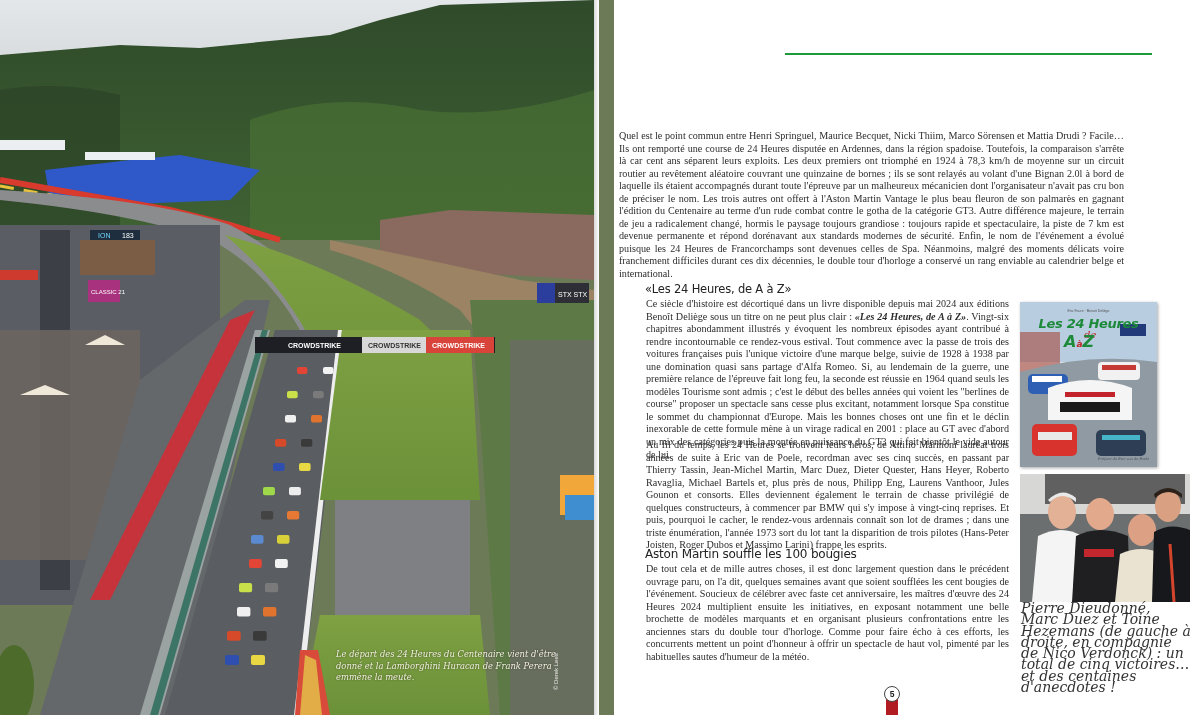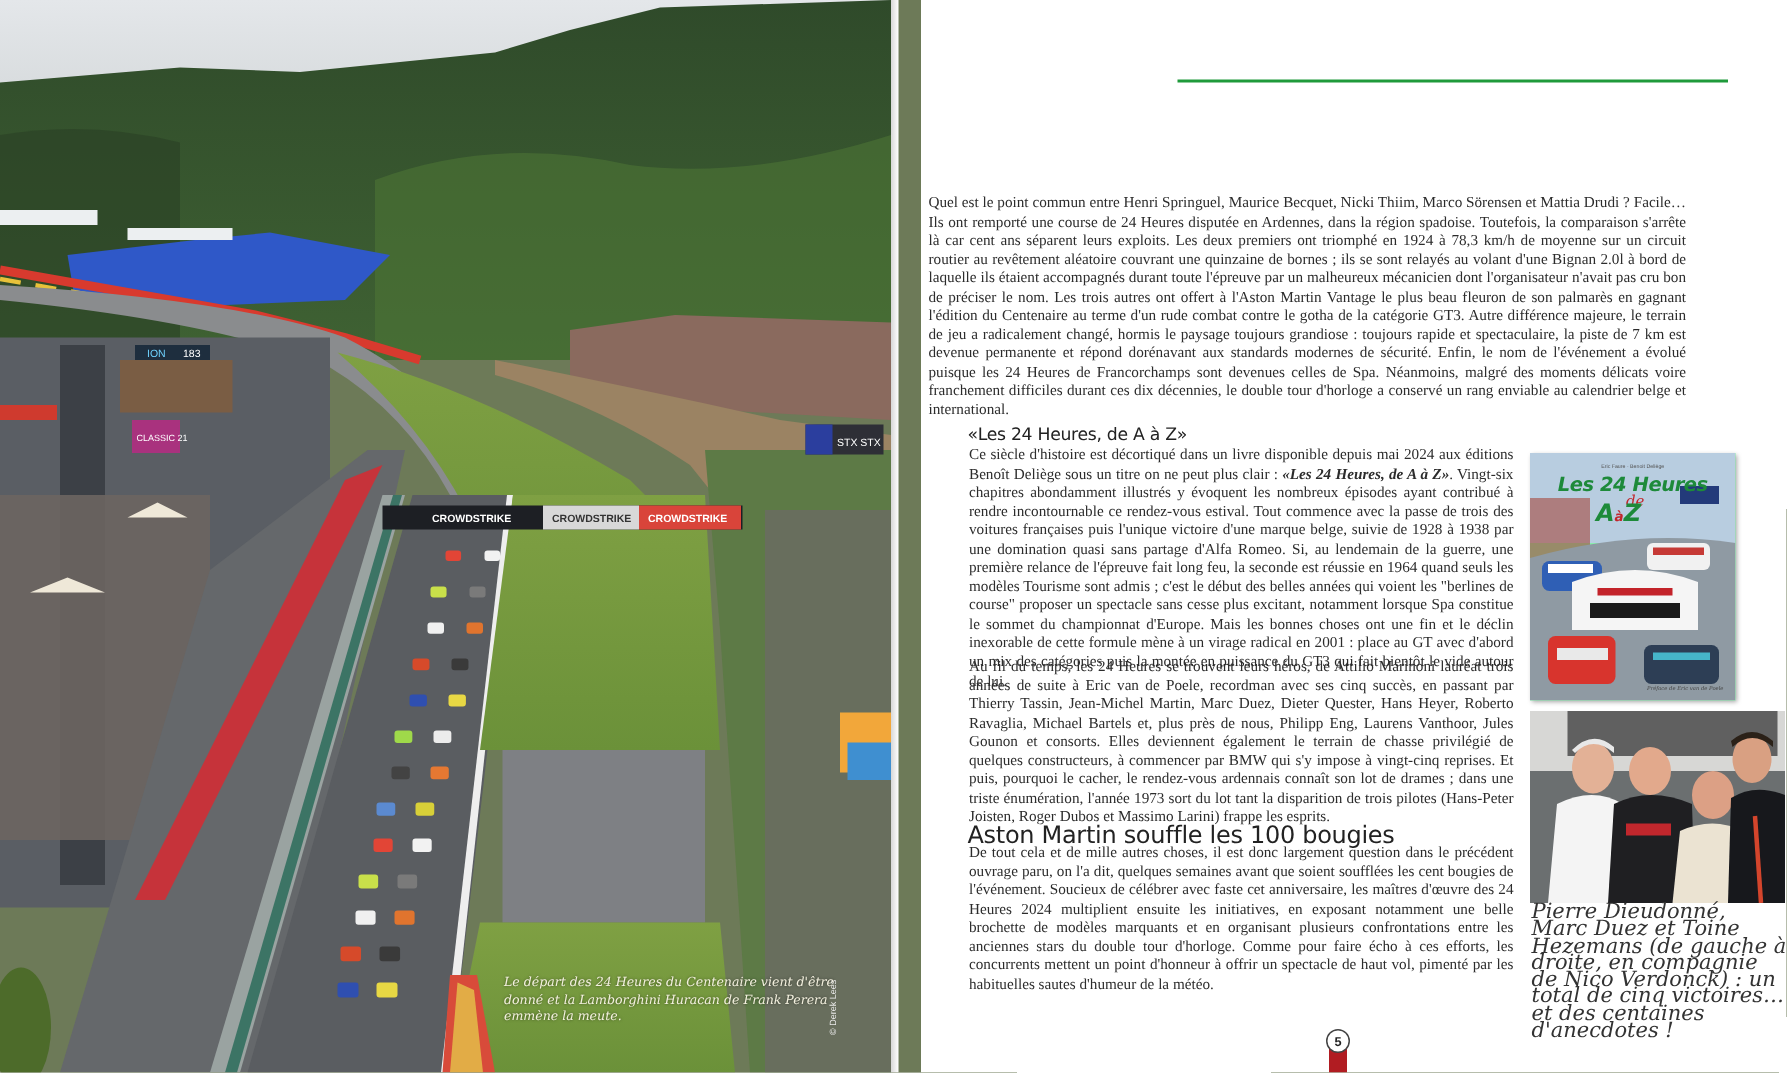--- a/index.html
+++ b/index.html
@@ -16,25 +16,25 @@
   .title-row { position:absolute; left:645px; top:34px; width:508px; height:40px; }
   .title { position:absolute; left:0; top:0; font-family:"DejaVu Serif", serif; font-style:italic; font-size:27px; color:#1f9a3b; letter-spacing:0.3px; }
   .title-rule { position:absolute; left:140px; top:19px; width:367px; height:2px; background:#1f9a3b; }
 
   .body-text { position:absolute; font-family:"Liberation Serif", serif; font-size:10.15px; line-height:12.55px; color:#2c2c2c; text-align:justify; margin:0; }
   .body-text em { font-style:italic; font-weight:bold; }
   #p-intro { left:619px; top:108px; width:505px;margin-top:22px; }
   #h-abc { position:absolute; left:645px; top:282px; font-family:"DejaVu Sans", sans-serif; font-size:11.5px; color:#222; letter-spacing:-0.2px; }
   #p-abc { left:646px; top:298px; width:363px; }
   #p-heroes { left:646px; top:439px; width:363px; }
-  #h-aston { position:absolute; left:645px; top:547px; font-family:"DejaVu Sans", sans-serif; font-size:16px; color:#222; letter-spacing:-0.2px; }
+  #h-aston { position:absolute; left:645px; top:547px; font-family:"DejaVu Sans", sans-serif; font-size:12px; color:#222; letter-spacing:-0.2px; }
   #p-aston { left:646px; top:563px; width:363px; }
 
   
-  #book { position:absolute; left:1020px; top:302px; width:137px; height:165px; box-shadow:1px 1px 3px rgba(0,0,0,0.35); overflow:hidden; background:#86efac; }
+  #book { position:absolute; left:1020px; top:302px; width:137px; height:165px; box-shadow:1px 1px 3px rgba(0,0,0,0.35); overflow:hidden; background:#e5e5e5; }
   .book-authors { position:absolute; top:7px; width:100%; text-align:center; font-family:"Liberation Sans", sans-serif; font-size:3.5px; color:#555; }
   .book-title-1 { position:absolute; left:0; width:100%; top:14px; text-align:center; font-family:"DejaVu Sans", sans-serif; font-style:italic; font-weight:bold; font-size:13px; color:#1d8a3a; letter-spacing:-0.3px; }
   .book-title-de { position:absolute; left:64px; top:27px; font-family:"DejaVu Serif", serif; font-style:italic; font-size:10px; color:#c2262b; }
   .book-title-2 { position:absolute; left:44px; top:30px; font-family:"DejaVu Sans", sans-serif; font-style:italic; font-weight:bold; font-size:16px; color:#1d8a3a; }
   .book-title-2 .a { color:#c2262b; font-size:9px; }
   .book-preface { position:absolute; bottom:6px; right:8px; font-family:"DejaVu Serif", serif; font-style:italic; font-size:3.5px; color:#444; }
 
   
   #portrait { position:absolute; left:1020px; top:474px; width:170px; height:128px; overflow:hidden; background:#596066; }
   .portrait-caption { position:absolute; left:1021px; top:603px; width:170px; font-family:"DejaVu Serif", serif; font-style:italic; font-size:14px; line-height:11.3px; color:#333; }

